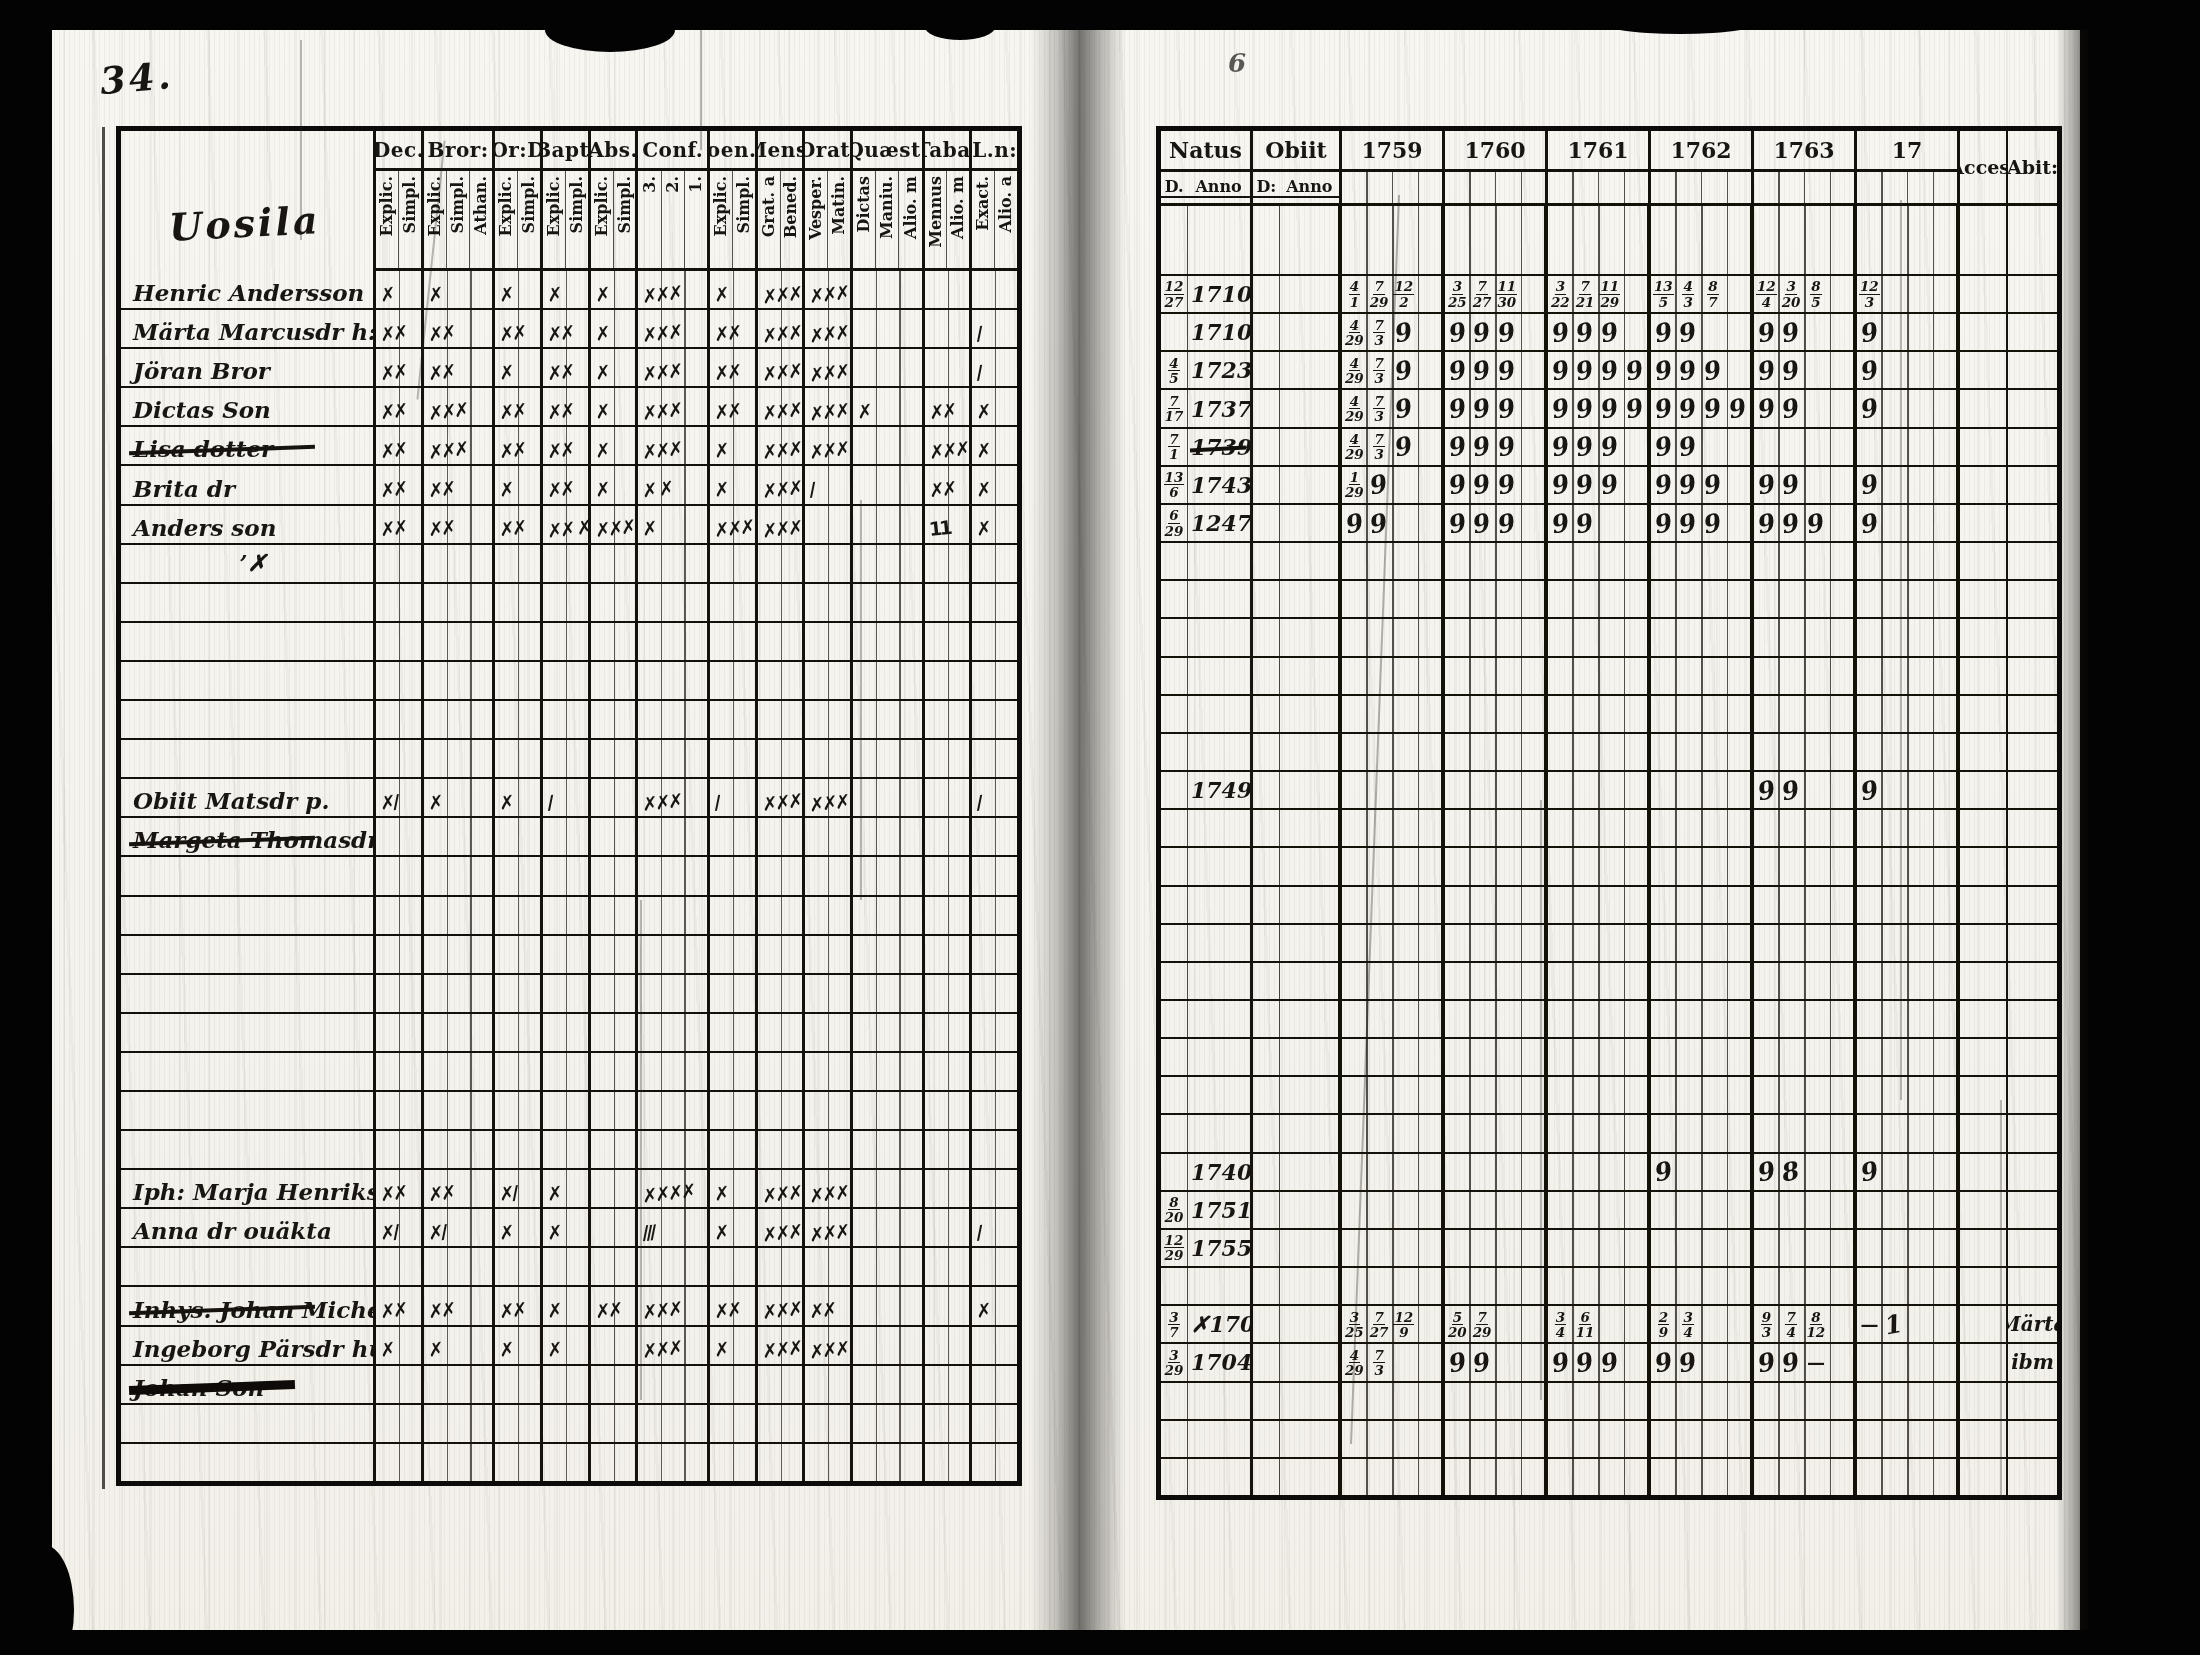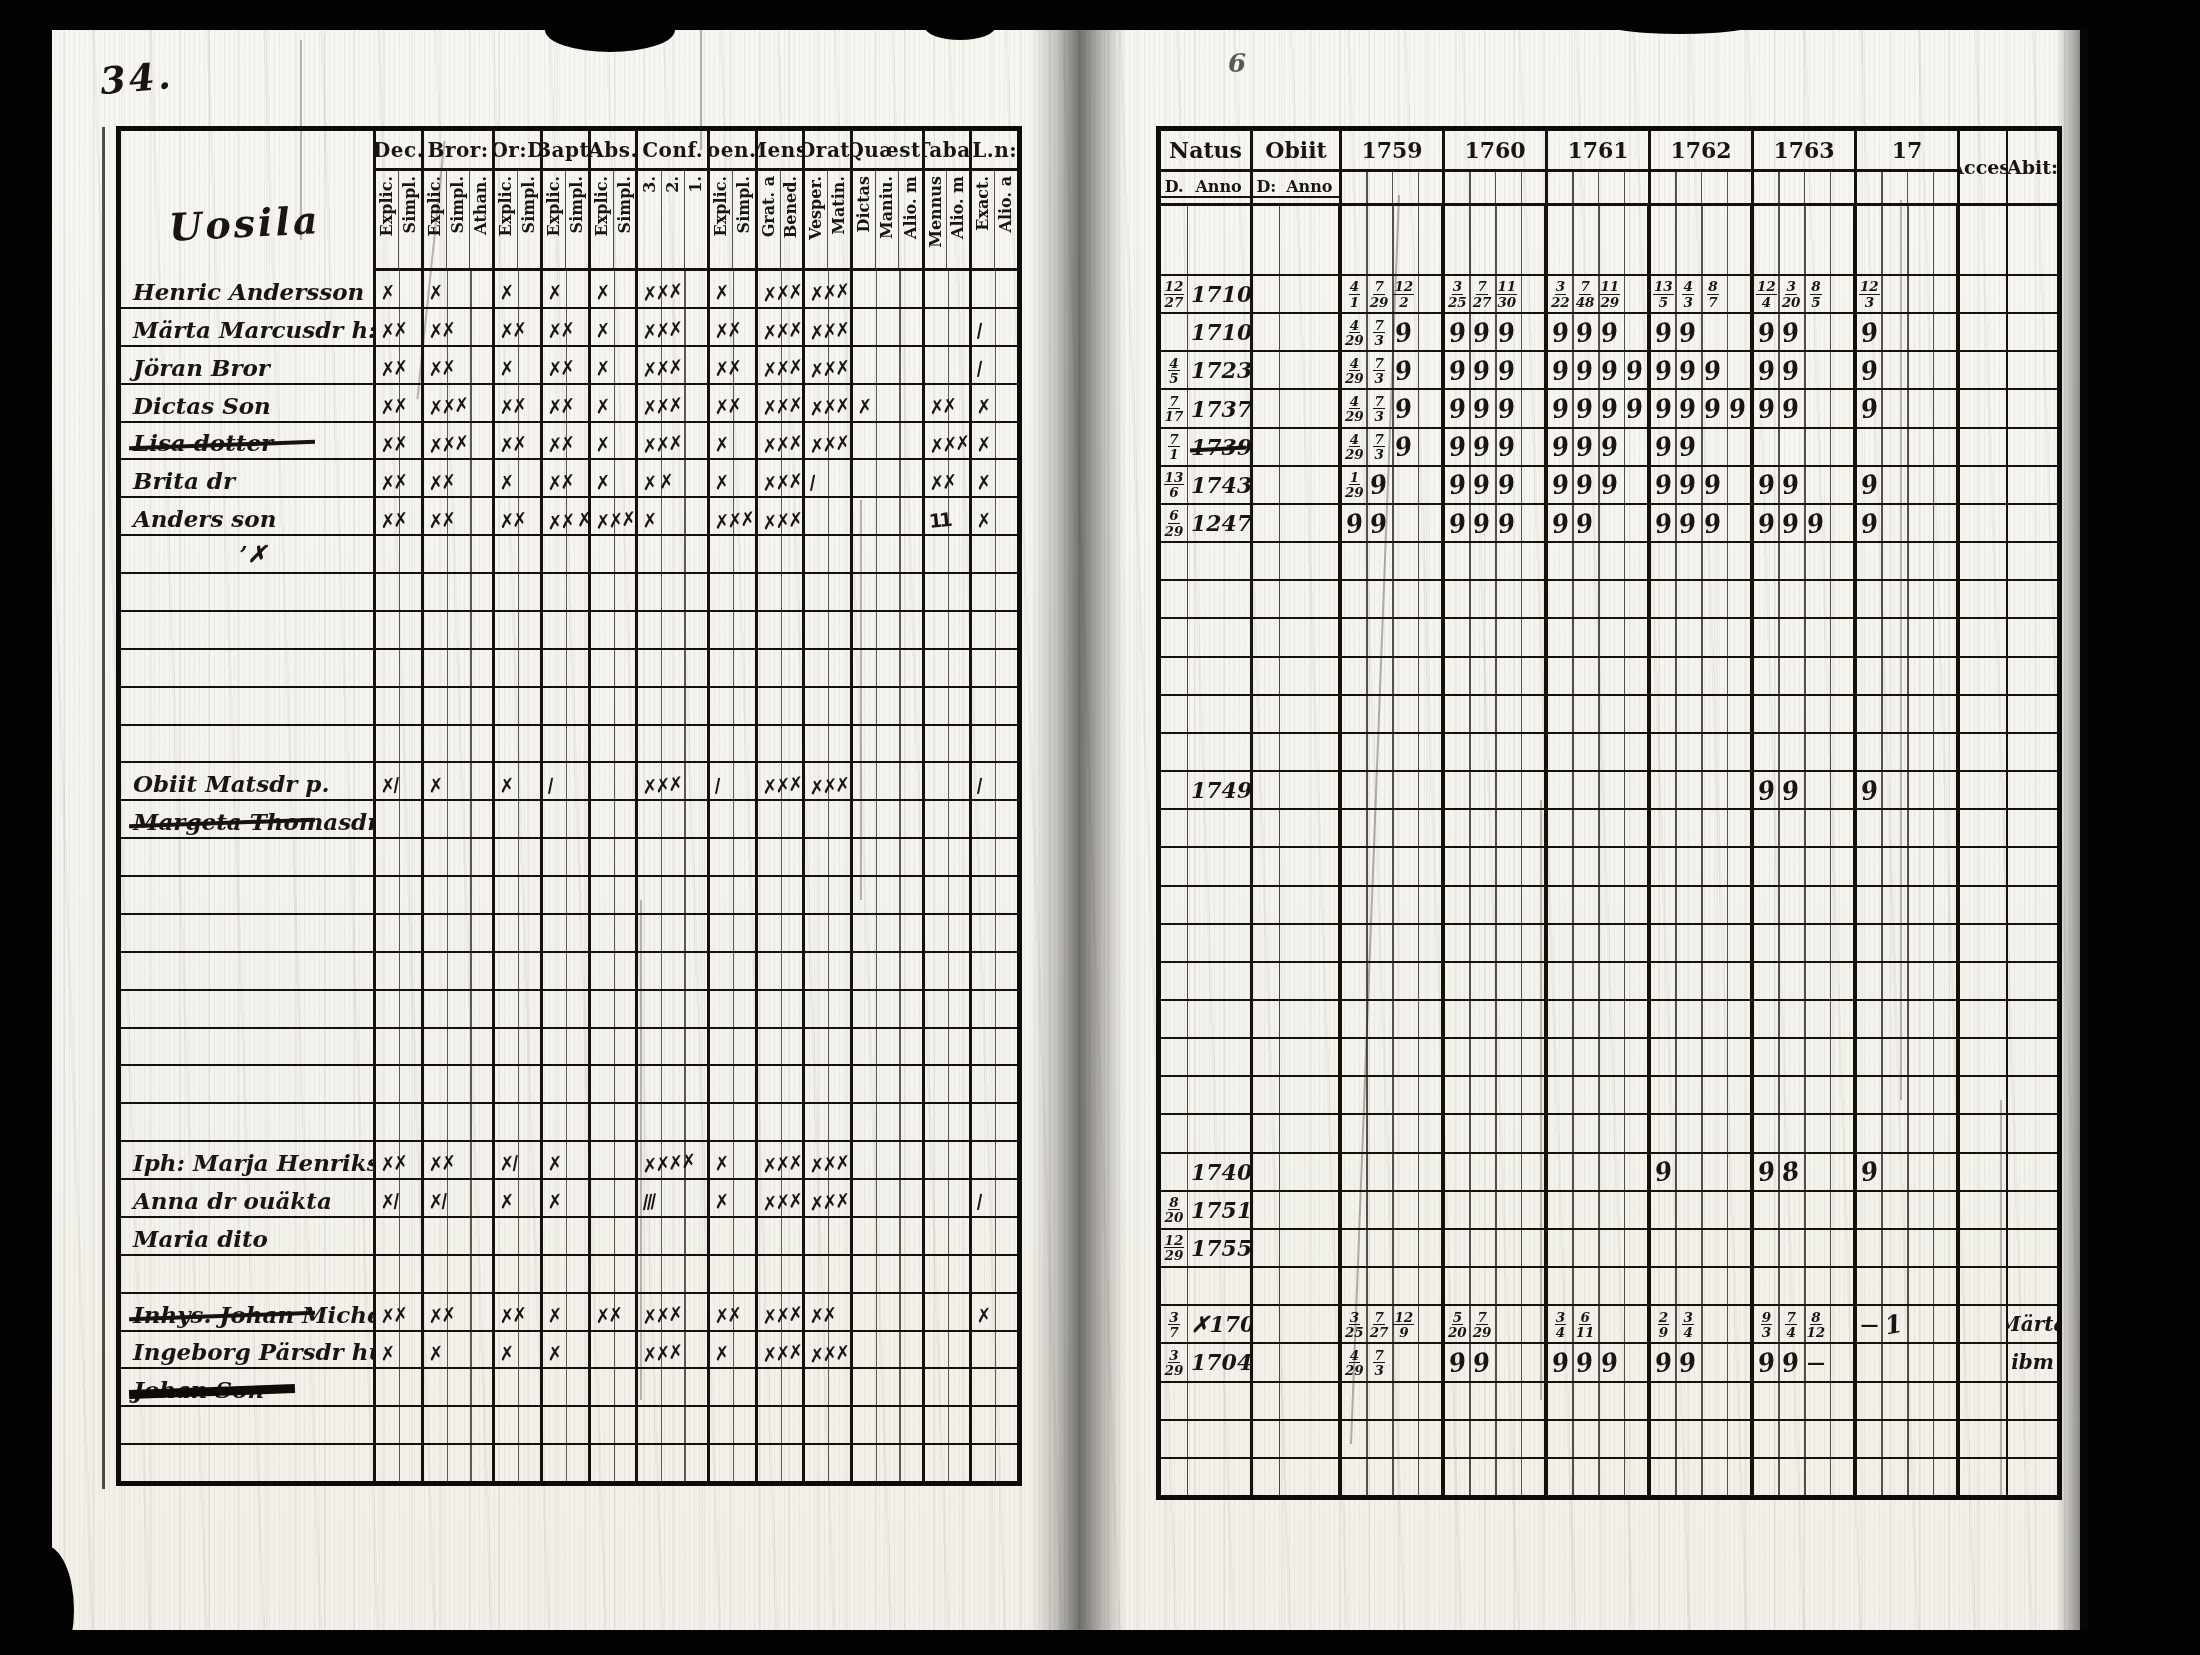--- a/index.html
+++ b/index.html
@@ -838,37 +838,20 @@
         <div class="lcell" style="width: 47.7px; background-image: repeating-linear-gradient(90deg, transparent 0px, transparent 22.55px, rgba(30, 26, 21, 0.7) 22.55px, rgba(30, 26, 21, 0.7) 23.85px);">
           <span class="xm">✗✗✗✗</span>
         </div>
         <div class="lcell" style="width: 71.55px; background-image: repeating-linear-gradient(90deg, transparent 0px, transparent 22.55px, rgba(30, 26, 21, 0.7) 22.55px, rgba(30, 26, 21, 0.7) 23.85px);"></div>
         <div class="lcell" style="width: 47.7px; background-image: repeating-linear-gradient(90deg, transparent 0px, transparent 22.55px, rgba(30, 26, 21, 0.7) 22.55px, rgba(30, 26, 21, 0.7) 23.85px);"></div>
         <div class="lcell" style="width: 47.7px; background-image: repeating-linear-gradient(90deg, transparent 0px, transparent 22.55px, rgba(30, 26, 21, 0.7) 22.55px, rgba(30, 26, 21, 0.7) 23.85px);">
           <span class="xm">∕</span>
         </div>
       </div>
       <div class="lrow">
-        <div class="lname">
-          <span class="hw nm">Maria dito</span>
-        </div>
-        <div class="lcell" style="width: 47.7px; background-image: repeating-linear-gradient(90deg, transparent 0px, transparent 22.55px, rgba(30, 26, 21, 0.7) 22.55px, rgba(30, 26, 21, 0.7) 23.85px);"></div>
-        <div class="lcell" style="width: 71.55px; background-image: repeating-linear-gradient(90deg, transparent 0px, transparent 22.55px, rgba(30, 26, 21, 0.7) 22.55px, rgba(30, 26, 21, 0.7) 23.85px);"></div>
-        <div class="lcell" style="width: 47.7px; background-image: repeating-linear-gradient(90deg, transparent 0px, transparent 22.55px, rgba(30, 26, 21, 0.7) 22.55px, rgba(30, 26, 21, 0.7) 23.85px);"></div>
-        <div class="lcell" style="width: 47.7px; background-image: repeating-linear-gradient(90deg, transparent 0px, transparent 22.55px, rgba(30, 26, 21, 0.7) 22.55px, rgba(30, 26, 21, 0.7) 23.85px);"></div>
-        <div class="lcell" style="width: 47.7px; background-image: repeating-linear-gradient(90deg, transparent 0px, transparent 22.55px, rgba(30, 26, 21, 0.7) 22.55px, rgba(30, 26, 21, 0.7) 23.85px);"></div>
-        <div class="lcell" style="width: 71.55px; background-image: repeating-linear-gradient(90deg, transparent 0px, transparent 22.55px, rgba(30, 26, 21, 0.7) 22.55px, rgba(30, 26, 21, 0.7) 23.85px);"></div>
-        <div class="lcell" style="width: 47.7px; background-image: repeating-linear-gradient(90deg, transparent 0px, transparent 22.55px, rgba(30, 26, 21, 0.7) 22.55px, rgba(30, 26, 21, 0.7) 23.85px);"></div>
-        <div class="lcell" style="width: 47.7px; background-image: repeating-linear-gradient(90deg, transparent 0px, transparent 22.55px, rgba(30, 26, 21, 0.7) 22.55px, rgba(30, 26, 21, 0.7) 23.85px);"></div>
-        <div class="lcell" style="width: 47.7px; background-image: repeating-linear-gradient(90deg, transparent 0px, transparent 22.55px, rgba(30, 26, 21, 0.7) 22.55px, rgba(30, 26, 21, 0.7) 23.85px);"></div>
-        <div class="lcell" style="width: 71.55px; background-image: repeating-linear-gradient(90deg, transparent 0px, transparent 22.55px, rgba(30, 26, 21, 0.7) 22.55px, rgba(30, 26, 21, 0.7) 23.85px);"></div>
-        <div class="lcell" style="width: 47.7px; background-image: repeating-linear-gradient(90deg, transparent 0px, transparent 22.55px, rgba(30, 26, 21, 0.7) 22.55px, rgba(30, 26, 21, 0.7) 23.85px);"></div>
-        <div class="lcell" style="width: 47.7px; background-image: repeating-linear-gradient(90deg, transparent 0px, transparent 22.55px, rgba(30, 26, 21, 0.7) 22.55px, rgba(30, 26, 21, 0.7) 23.85px);"></div>
-      </div>
-      <div class="lrow">
         <div class="lname"></div>
         <div class="lcell" style="width: 47.7px; background-image: repeating-linear-gradient(90deg, transparent 0px, transparent 22.55px, rgba(30, 26, 21, 0.7) 22.55px, rgba(30, 26, 21, 0.7) 23.85px);"></div>
         <div class="lcell" style="width: 71.55px; background-image: repeating-linear-gradient(90deg, transparent 0px, transparent 22.55px, rgba(30, 26, 21, 0.7) 22.55px, rgba(30, 26, 21, 0.7) 23.85px);"></div>
         <div class="lcell" style="width: 47.7px; background-image: repeating-linear-gradient(90deg, transparent 0px, transparent 22.55px, rgba(30, 26, 21, 0.7) 22.55px, rgba(30, 26, 21, 0.7) 23.85px);"></div>
         <div class="lcell" style="width: 47.7px; background-image: repeating-linear-gradient(90deg, transparent 0px, transparent 22.55px, rgba(30, 26, 21, 0.7) 22.55px, rgba(30, 26, 21, 0.7) 23.85px);"></div>
         <div class="lcell" style="width: 47.7px; background-image: repeating-linear-gradient(90deg, transparent 0px, transparent 22.55px, rgba(30, 26, 21, 0.7) 22.55px, rgba(30, 26, 21, 0.7) 23.85px);"></div>
         <div class="lcell" style="width: 71.55px; background-image: repeating-linear-gradient(90deg, transparent 0px, transparent 22.55px, rgba(30, 26, 21, 0.7) 22.55px, rgba(30, 26, 21, 0.7) 23.85px);"></div>
         <div class="lcell" style="width: 47.7px; background-image: repeating-linear-gradient(90deg, transparent 0px, transparent 22.55px, rgba(30, 26, 21, 0.7) 22.55px, rgba(30, 26, 21, 0.7) 23.85px);"></div>
         <div class="lcell" style="width: 47.7px; background-image: repeating-linear-gradient(90deg, transparent 0px, transparent 22.55px, rgba(30, 26, 21, 0.7) 22.55px, rgba(30, 26, 21, 0.7) 23.85px);"></div>
         <div class="lcell" style="width: 47.7px; background-image: repeating-linear-gradient(90deg, transparent 0px, transparent 22.55px, rgba(30, 26, 21, 0.7) 22.55px, rgba(30, 26, 21, 0.7) 23.85px);"></div>
@@ -1143,21 +1126,21 @@
         <div class="ygrp" style="background-image: repeating-linear-gradient(90deg, transparent 0px, transparent 24.35px, rgba(30, 26, 21, 0.75) 24.35px, rgba(30, 26, 21, 0.75) 25.75px);">
           <div class="slot">
             <span class="fr">
               <span class="ft">3</span>
               <span class="fb">22</span>
             </span>
           </div>
           <div class="slot">
             <span class="fr">
               <span class="ft">7</span>
-              <span class="fb">48</span>
+              <span class="fb">21</span>
             </span>
           </div>
           <div class="slot">
             <span class="fr">
               <span class="ft">11</span>
               <span class="fb">29</span>
             </span>
           </div>
           <div class="slot"></div>
         </div>

